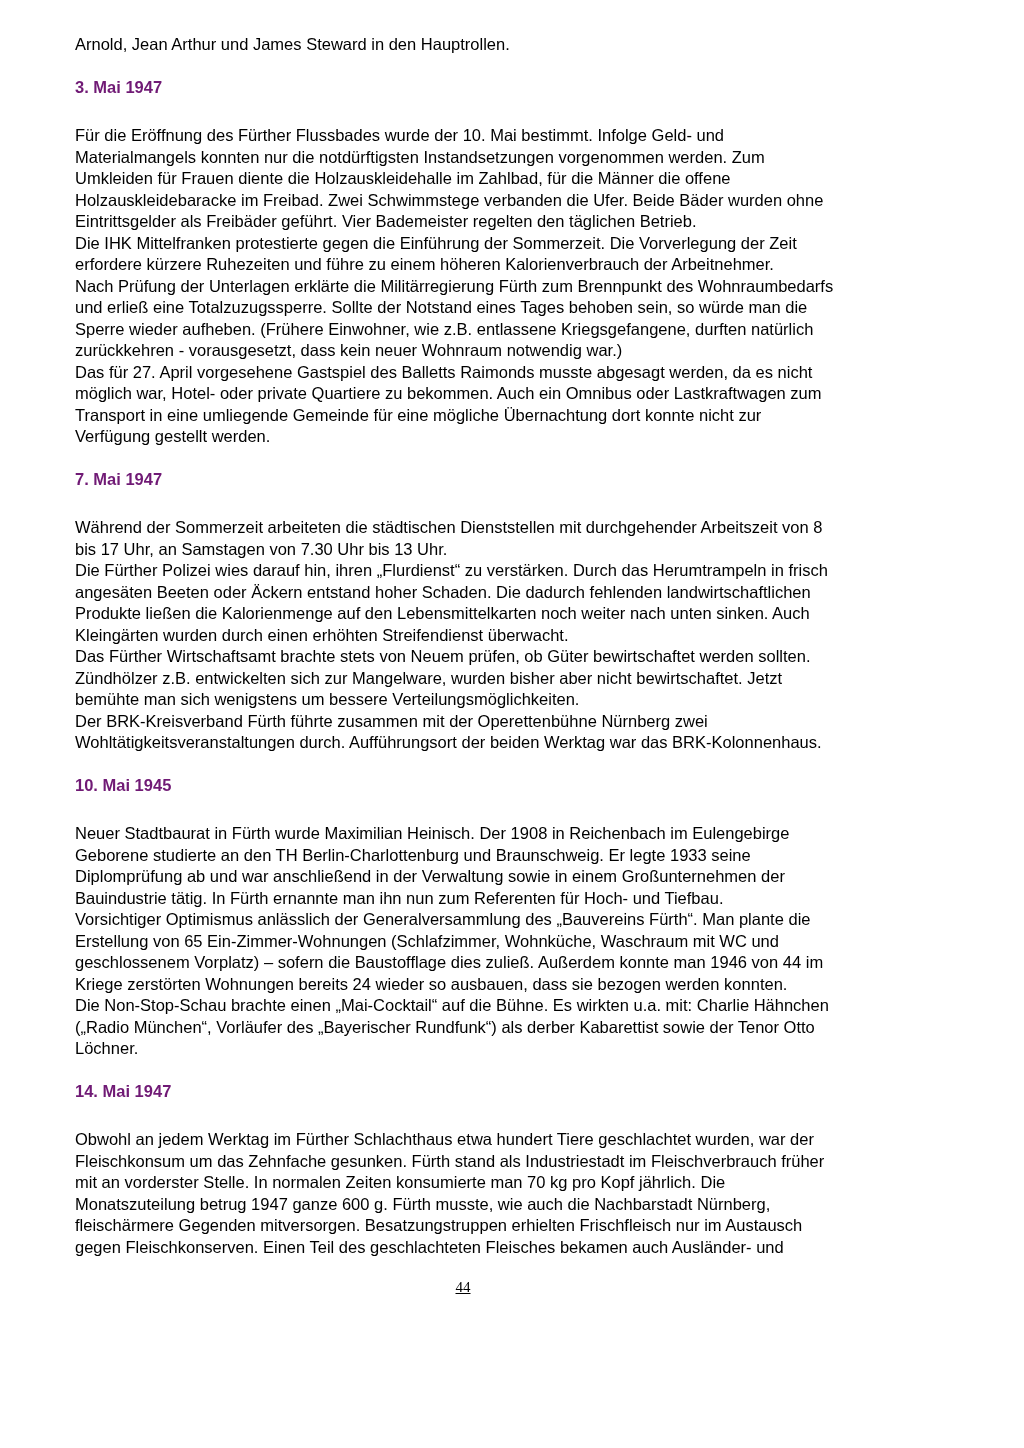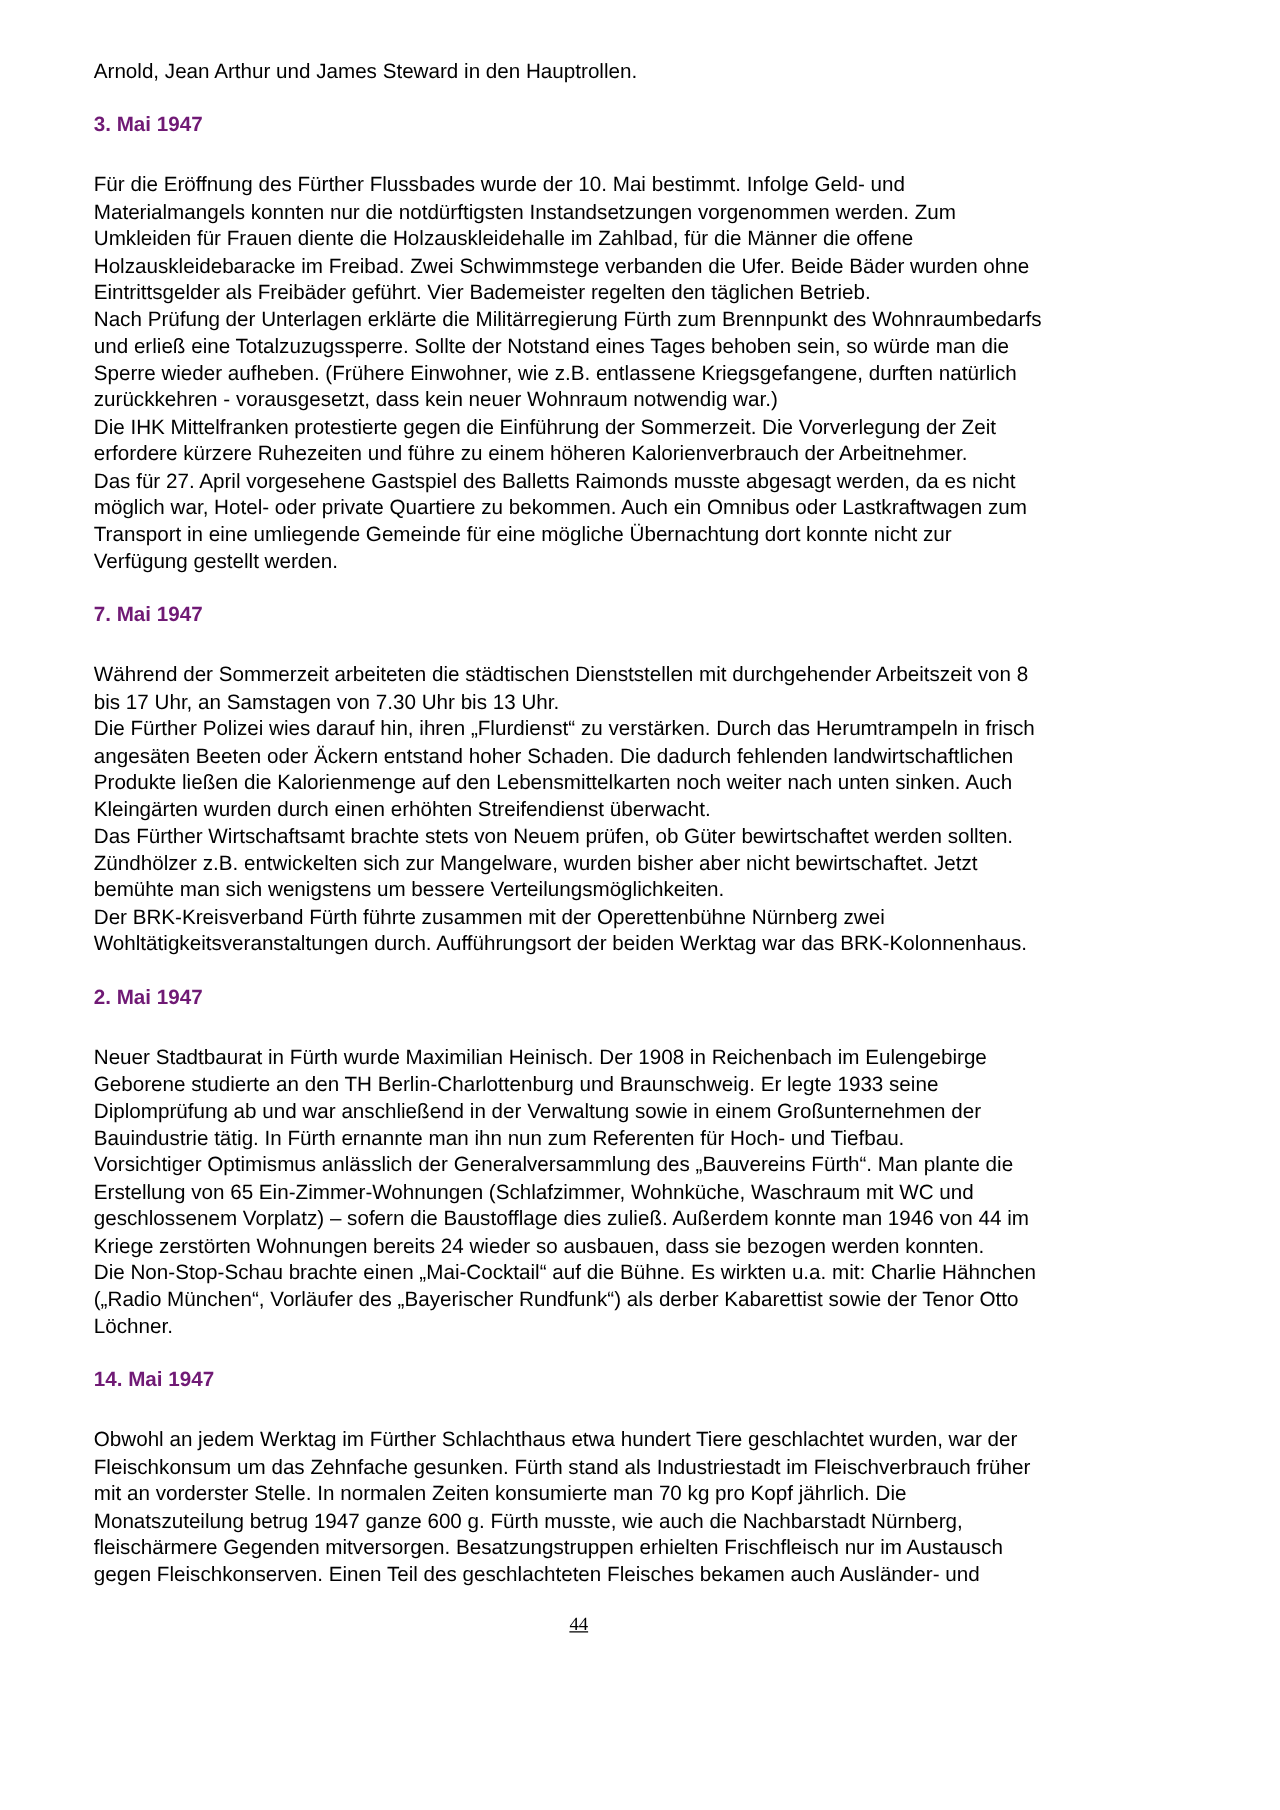--- a/index.html
+++ b/index.html
@@ -9,21 +9,21 @@
   body {
     width: 1024px;
     height: 1448px;
     background: #ffffff;
     overflow: hidden;
   }
   .page {
     box-sizing: border-box;
     width: 1024px;
     height: 1448px;
-    padding: 47px 0 0 75px;
+    padding: 34px 0 0 75px;
     color: #000000;
   }
   .body-par {
     margin: 0;
     font: 16.5px/21.5px "Liberation Sans", sans-serif;
     color: #000;
     white-space: pre;
   }
   .date-head {
     margin: 21px 0 27px 0;
@@ -47,26 +47,26 @@
 
   <p class="body-par">Arnold, Jean Arthur und James Steward in den Hauptrollen.</p>
 
   <section>
     <h2 class="date-head">3. Mai 1947</h2>
     <p class="body-par">Für die Eröffnung des Fürther Flussbades wurde der 10. Mai bestimmt. Infolge Geld- und
 Materialmangels konnten nur die notdürftigsten Instandsetzungen vorgenommen werden. Zum
 Umkleiden für Frauen diente die Holzauskleidehalle im Zahlbad, für die Männer die offene
 Holzauskleidebaracke im Freibad. Zwei Schwimmstege verbanden die Ufer. Beide Bäder wurden ohne
 Eintrittsgelder als Freibäder geführt. Vier Bademeister regelten den täglichen Betrieb.</p>
+    <p class="body-par">Die IHK Mittelfranken protestierte gegen die Einführung der Sommerzeit. Die Vorverlegung der Zeit
+erfordere kürzere Ruhezeiten und führe zu einem höheren Kalorienverbrauch der Arbeitnehmer.</p>
     <p class="body-par">Nach Prüfung der Unterlagen erklärte die Militärregierung Fürth zum Brennpunkt des Wohnraumbedarfs
 und erließ eine Totalzuzugssperre. Sollte der Notstand eines Tages behoben sein, so würde man die
 Sperre wieder aufheben. (Frühere Einwohner, wie z.B. entlassene Kriegsgefangene, durften natürlich
 zurückkehren - vorausgesetzt, dass kein neuer Wohnraum notwendig war.)</p>
-    <p class="body-par">Die IHK Mittelfranken protestierte gegen die Einführung der Sommerzeit. Die Vorverlegung der Zeit
-erfordere kürzere Ruhezeiten und führe zu einem höheren Kalorienverbrauch der Arbeitnehmer.</p>
     <p class="body-par">Das für 27. April vorgesehene Gastspiel des Balletts Raimonds musste abgesagt werden, da es nicht
 möglich war, Hotel- oder private Quartiere zu bekommen. Auch ein Omnibus oder Lastkraftwagen zum
 Transport in eine umliegende Gemeinde für eine mögliche Übernachtung dort konnte nicht zur
 Verfügung gestellt werden.</p>
   </section>
 
   <section>
     <h2 class="date-head">7. Mai 1947</h2>
     <p class="body-par">Während der Sommerzeit arbeiteten die städtischen Dienststellen mit durchgehender Arbeitszeit von 8
 bis 17 Uhr, an Samstagen von 7.30 Uhr bis 13 Uhr.</p>
@@ -75,21 +75,21 @@
 Produkte ließen die Kalorienmenge auf den Lebensmittelkarten noch weiter nach unten sinken. Auch
 Kleingärten wurden durch einen erhöhten Streifendienst überwacht.</p>
     <p class="body-par">Das Fürther Wirtschaftsamt brachte stets von Neuem prüfen, ob Güter bewirtschaftet werden sollten.
 Zündhölzer z.B. entwickelten sich zur Mangelware, wurden bisher aber nicht bewirtschaftet. Jetzt
 bemühte man sich wenigstens um bessere Verteilungsmöglichkeiten.</p>
     <p class="body-par">Der BRK-Kreisverband Fürth führte zusammen mit der Operettenbühne Nürnberg zwei
 Wohltätigkeitsveranstaltungen durch. Aufführungsort der beiden Werktag war das BRK-Kolonnenhaus.</p>
   </section>
 
   <section>
-    <h2 class="date-head">2. Mai 1947</h2>
+    <h2 class="date-head">10. Mai 1945</h2>
     <p class="body-par">Neuer Stadtbaurat in Fürth wurde Maximilian Heinisch. Der 1908 in Reichenbach im Eulengebirge
 Geborene studierte an den TH Berlin-Charlottenburg und Braunschweig. Er legte 1933 seine
 Diplomprüfung ab und war anschließend in der Verwaltung sowie in einem Großunternehmen der
 Bauindustrie tätig. In Fürth ernannte man ihn nun zum Referenten für Hoch- und Tiefbau.</p>
     <p class="body-par">Vorsichtiger Optimismus anlässlich der Generalversammlung des „Bauvereins Fürth“. Man plante die
 Erstellung von 65 Ein-Zimmer-Wohnungen (Schlafzimmer, Wohnküche, Waschraum mit WC und
 geschlossenem Vorplatz) – sofern die Baustofflage dies zuließ. Außerdem konnte man 1946 von 44 im
 Kriege zerstörten Wohnungen bereits 24 wieder so ausbauen, dass sie bezogen werden konnten.</p>
     <p class="body-par">Die Non-Stop-Schau brachte einen „Mai-Cocktail“ auf die Bühne. Es wirkten u.a. mit: Charlie Hähnchen
 („Radio München“, Vorläufer des „Bayerischer Rundfunk“) als derber Kabarettist sowie der Tenor Otto

